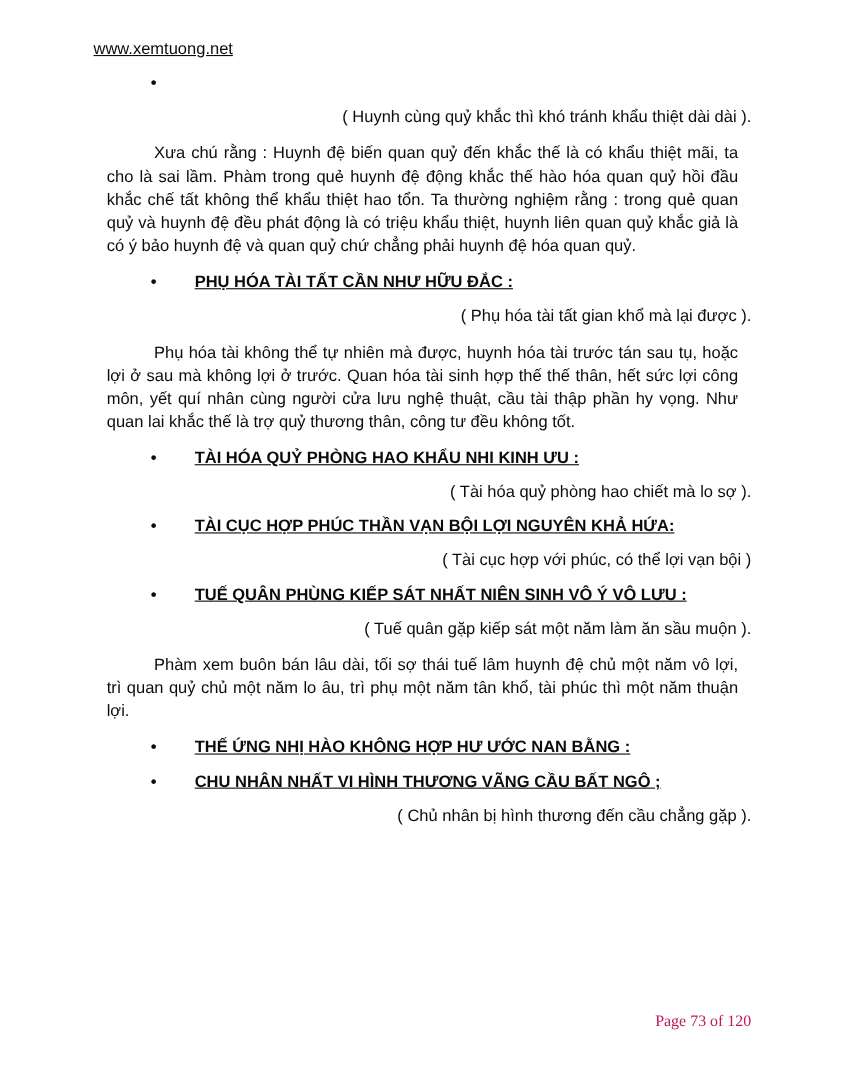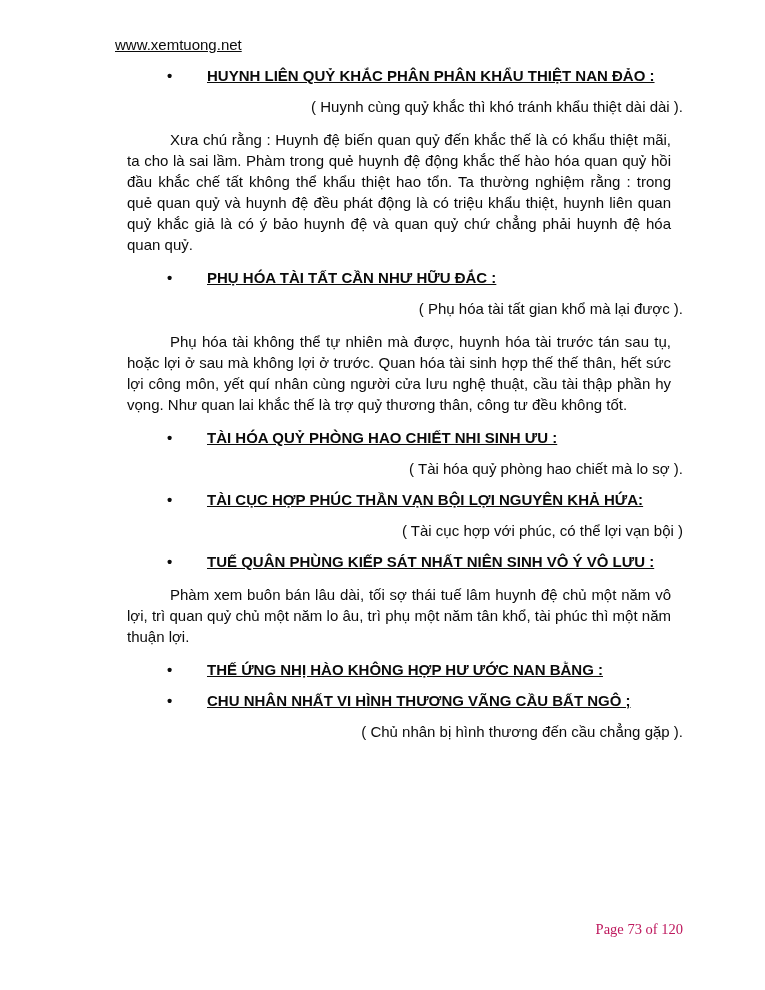--- a/index.html
+++ b/index.html
@@ -7,21 +7,21 @@
     width: 765px;
     height: 990px;
     background: #ffffff;
     position: relative;
     overflow: hidden;
     font-family: "Liberation Sans", sans-serif;
   }
   .page {
     position: absolute;
     inset: 0;
-    padding: 34px 82px 0 115px;
+    padding: 34px 82px 0 85px;
     box-sizing: border-box;
     font-size: 15px;
     line-height: 21px;
     color: #0b0b0b;
   }
   .site {
     display: inline-block;
     text-decoration: underline;
   }
   .hrow {
@@ -62,56 +62,56 @@
 </head>
 <body>
 
 <div class="page">
 
   <span class="site">www.xemtuong.net</span>
 
   <section>
     <div class="hrow">
       <span class="bullet">•</span>
-      <span class="htext">HUYNH LIÊN QUỶ KHẮC PHÂN PHÂN KHẨU THIỆT NAN ĐẢO :</span>
     </div>
     <p class="gloss">( Huynh cùng quỷ khắc thì khó tránh khẩu thiệt dài dài ).</p>
     <p class="bodytext">Xưa chú rằng : Huynh đệ biến quan quỷ đến khắc thế là có khẩu thiệt mãi, ta cho là sai lầm. Phàm trong quẻ huynh đệ động khắc thế hào hóa quan quỷ hồi đầu khắc chế tất không thể khẩu thiệt hao tổn. Ta thường nghiệm rằng : trong quẻ quan quỷ và huynh đệ đều phát động là có triệu khẩu thiệt, huynh liên quan quỷ khắc giả là có ý bảo huynh đệ và quan quỷ chứ chẳng phải huynh đệ hóa quan quỷ.</p>
   </section>
 
   <section>
     <div class="hrow">
       <span class="bullet">•</span>
       <span class="htext">PHỤ HÓA TÀI TẤT CẦN NHƯ HỮU ĐẮC :</span>
     </div>
     <p class="gloss">( Phụ hóa tài tất gian khổ mà lại được ).</p>
     <p class="bodytext">Phụ hóa tài không thể tự nhiên mà được, huynh hóa tài trước tán sau tụ, hoặc lợi ở sau mà không lợi ở trước. Quan hóa tài sinh hợp thế thế thân, hết sức lợi công môn, yết quí nhân cùng người cửa lưu nghệ thuật, cầu tài thập phần hy vọng. Như quan lai khắc thế là trợ quỷ thương thân, công tư đều không tốt.</p>
   </section>
 
   <section>
     <div class="hrow">
       <span class="bullet">•</span>
-      <span class="htext">TÀI HÓA QUỶ PHÒNG HAO CHIẾT NHI SINH ƯU :</span>
+      <span class="htext">TÀI HÓA QUỶ PHÒNG HAO KHẨU NHI KINH ƯU :</span>
     </div>
     <p class="gloss">( Tài hóa quỷ phòng hao chiết mà lo sợ ).</p>
   </section>
 
   <section>
     <div class="hrow">
       <span class="bullet">•</span>
       <span class="htext">TÀI CỤC HỢP PHÚC THẦN VẠN BỘI LỢI NGUYÊN KHẢ HỨA:</span>
     </div>
     <p class="gloss">( Tài cục hợp với phúc, có thể lợi vạn bội )</p>
   </section>
 
   <section>
     <div class="hrow">
       <span class="bullet">•</span>
       <span class="htext">TUẾ QUÂN PHÙNG KIẾP SÁT NHẤT NIÊN SINH VÔ Ý VÔ LƯU :</span>
     </div>
+    <p class="gloss">( Tuế quân gặp kiếp sát một năm làm ăn sầu muộn ).</p>
     <p class="bodytext">Phàm xem buôn bán lâu dài, tối sợ thái tuế lâm huynh đệ chủ một năm vô lợi, trì quan quỷ chủ một năm lo âu, trì phụ một năm tân khổ, tài phúc thì một năm thuận lợi.</p>
   </section>
 
   <section>
     <div class="hrow">
       <span class="bullet">•</span>
       <span class="htext">THẾ ỨNG NHỊ HÀO KHÔNG HỢP HƯ ƯỚC NAN BẰNG :</span>
     </div>
   </section>
 

